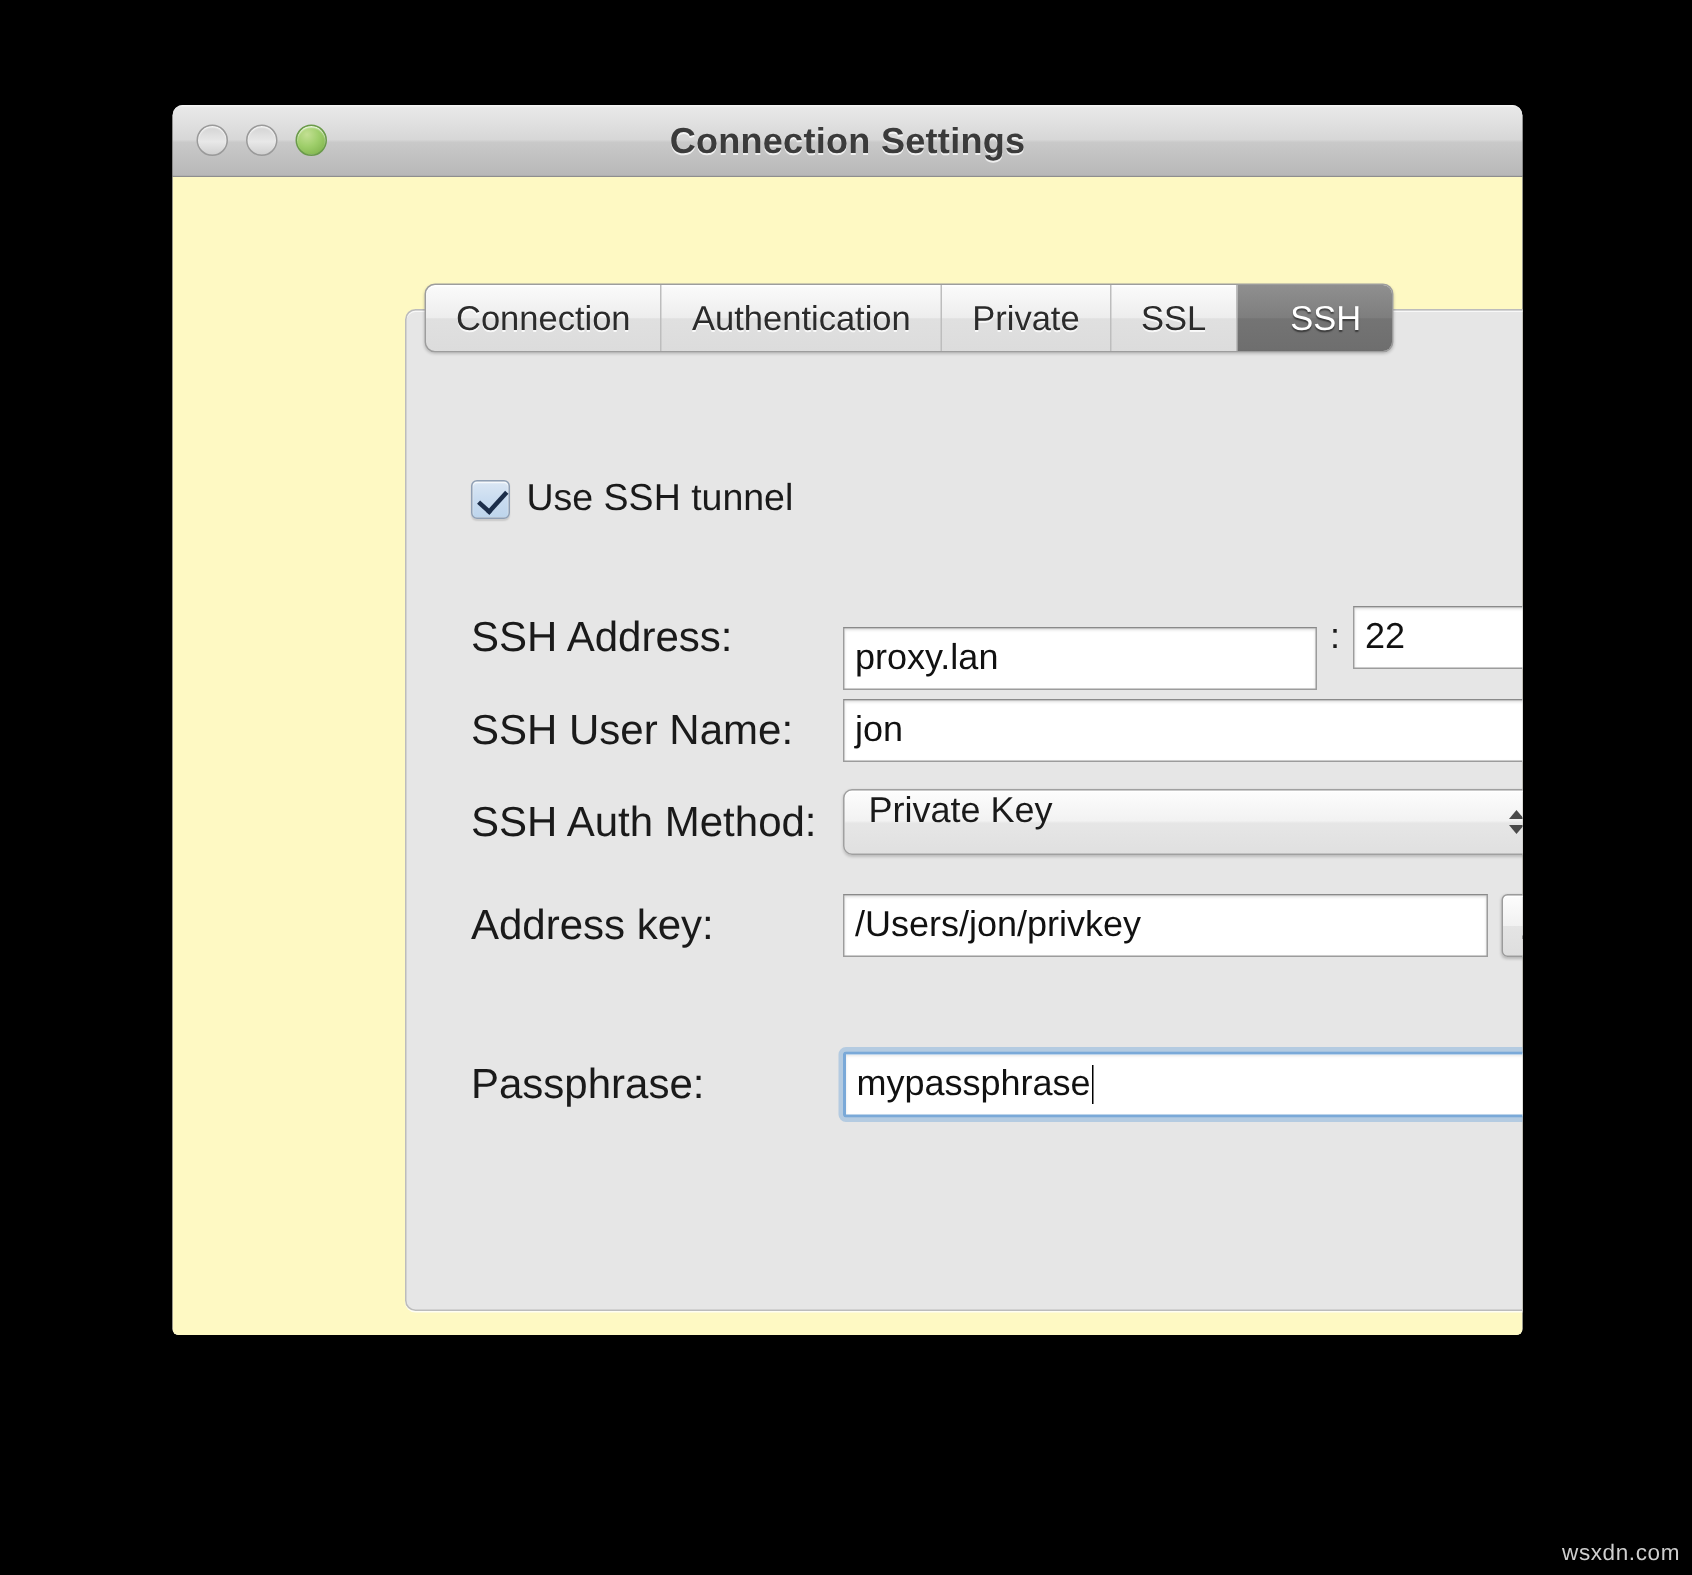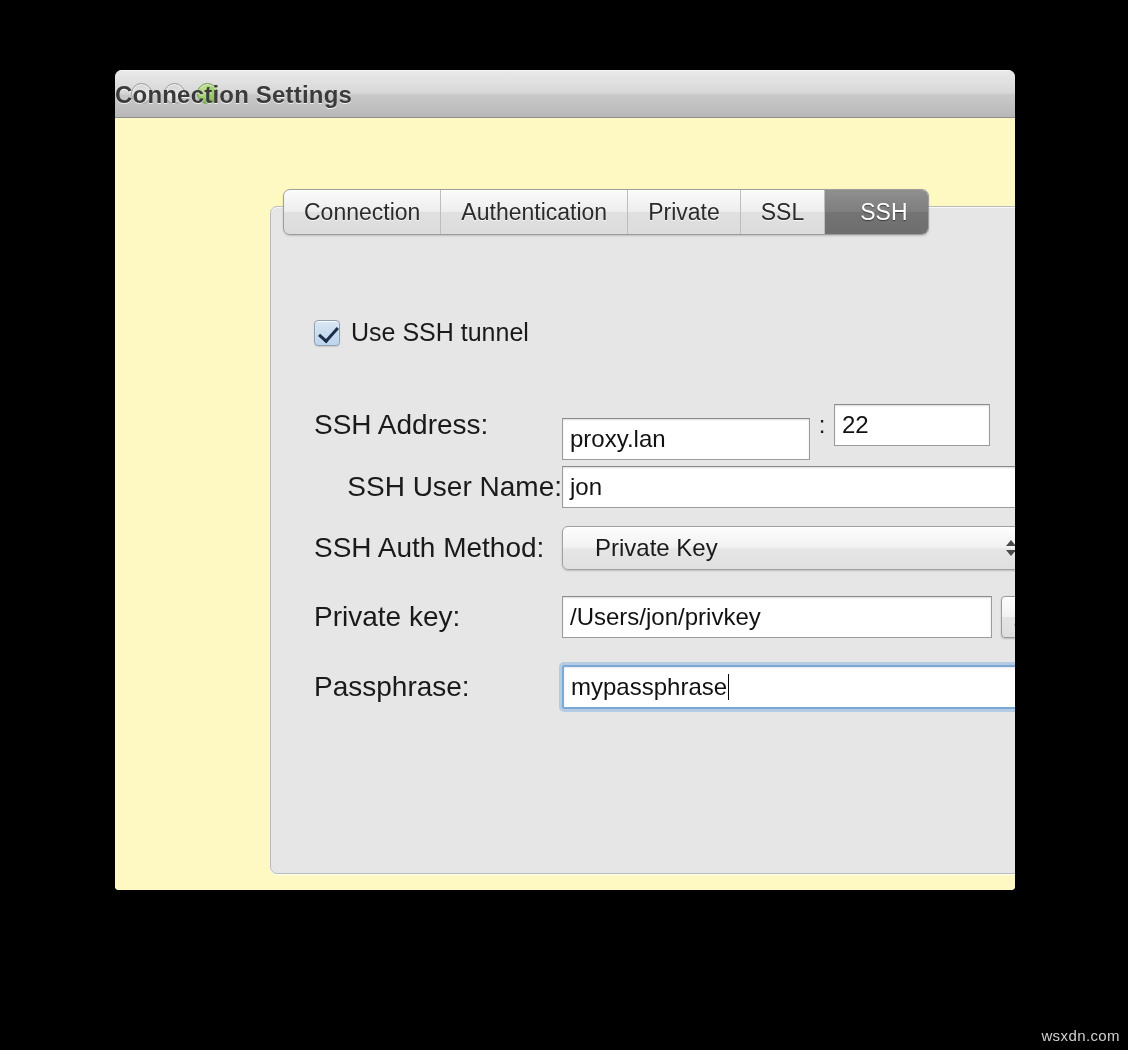--- a/index.html
+++ b/index.html
@@ -43,21 +43,21 @@
     position: relative;
     height: 46px;
     background: linear-gradient(to bottom, #e9e9e9 0%, #d7d7d7 48%, #c9c9c9 52%, #b8b8b8 100%);
     border-bottom: 1px solid #8e8e8e;
     border-top: 1px solid #f4f4f4;
   }
   #window-title {
     position: absolute;
     left: 0; right: 0;
     top: 10px;
-    text-align: left;
+    text-align: center;
     font-size: 24px;
     font-weight: bold;
     color: #3b3b3b;
     text-shadow: 0 1px 0 rgba(255,255,255,0.75);
     letter-spacing: 0.2px;
   }
   .traffic-lights {
     position: absolute;
     left: 16px;
     top: 12px;
@@ -222,25 +222,24 @@
 
   
   .popup {
     box-sizing: border-box;
     height: 44px;
     border: 1px solid #a0a0a0;
     border-radius: 6px;
     background: linear-gradient(to bottom, #fdfdfd 0%, #f2f2f2 48%, #e6e6e6 52%, #e0e0e0 100%);
     box-shadow: 0 1px 2px rgba(0,0,0,0.18), inset 0 1px 0 #ffffff;
     display: flex;
-    align-items: center;
     position: relative;
     font-size: 24px;
     color: #1a1a1a;
-    padding-left: 32px;
+    padding-left: 16px;
   }
   .popup-arrows {
     position: absolute;
     right: 13px;
     top: 50%;
     transform: translateY(-50%);
     display: flex;
     flex-direction: column;
     align-items: center;
     gap: 4px;
@@ -311,48 +310,48 @@
       <div class="tab selected">SSH</div>
     </div>
 
     <div id="checkbox-row">
       <div class="checkbox"></div>
       <div id="checkbox-label">Use SSH tunnel</div>
     </div>
 
     <div class="row" style="top:285px;">
       <div class="field-label">SSH Address:</div>
-      <div class="textfield" style="width:248px;margin-top:28px;">proxy.lan</div>
+      <div class="textfield" style="width:316px;margin-top:28px;">proxy.lan</div>
       <div class="colon-sep">:</div>
       <div class="textfield" style="width:156px;">22</div>
     </div>
 
-    <div class="row" style="top:347px;text-align:right;">
+    <div class="row" style="top:347px;">
       <div class="field-label">SSH User Name:</div>
       <div class="textfield" style="width:468px;">jon</div>
     </div>
 
     <div class="row" style="top:408px;">
       <div class="field-label">SSH Auth Method:</div>
       <div class="popup" style="width:468px;">
         <span>Private Key</span>
         <span class="popup-arrows">
           <span class="arrow-up"></span>
           <span class="arrow-down"></span>
         </span>
       </div>
     </div>
 
     <div class="row" style="top:477px;">
-      <div class="field-label">Private key:</div>
+      <div class="field-label">Address key:</div>
       <div class="textfield" style="width:430px;">/Users/jon/privkey</div>
       <div class="browse-btn">...</div>
     </div>
 
-    <div class="row" style="top:547px;align-items:center;">
+    <div class="row" style="top:583px;align-items:center;">
       <div class="field-label">Passphrase:</div>
       <div class="textfield focused" style="width:470px;height:44px;">
         <span>mypassphrase</span>
         <span class="caret"></span>
       </div>
     </div>
 
   </div>
 </div>
 

